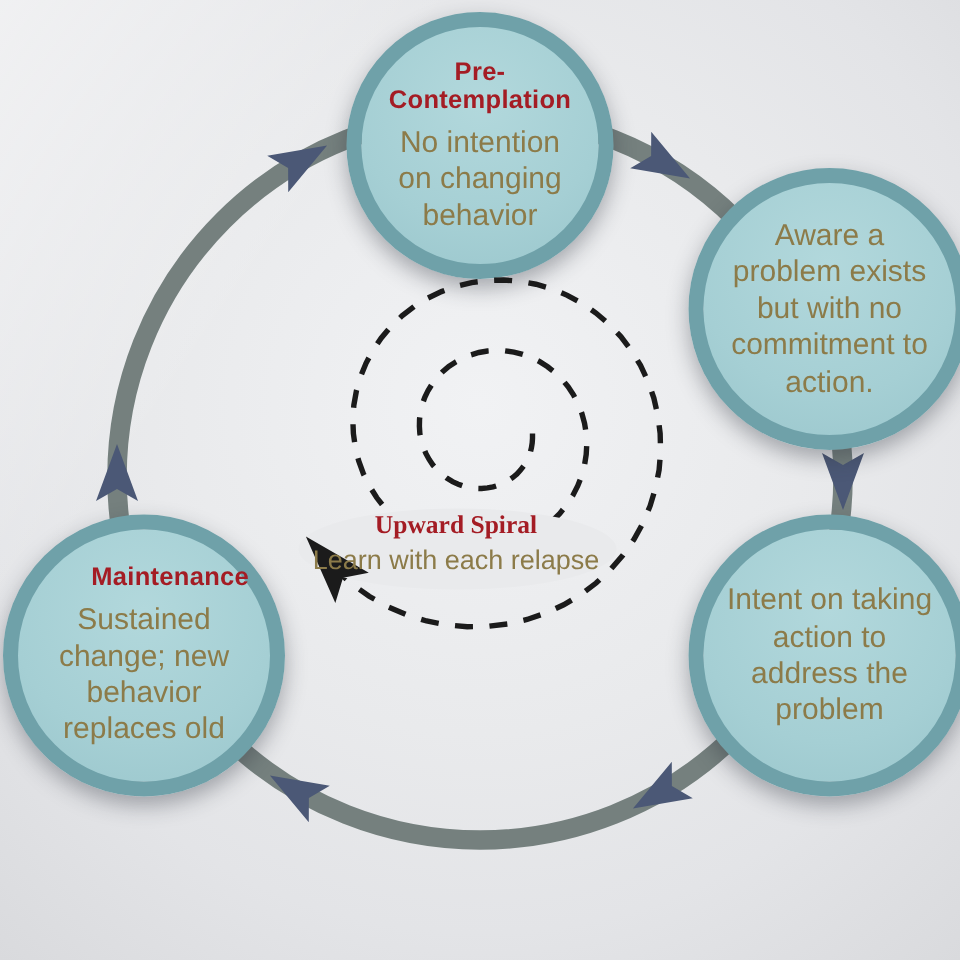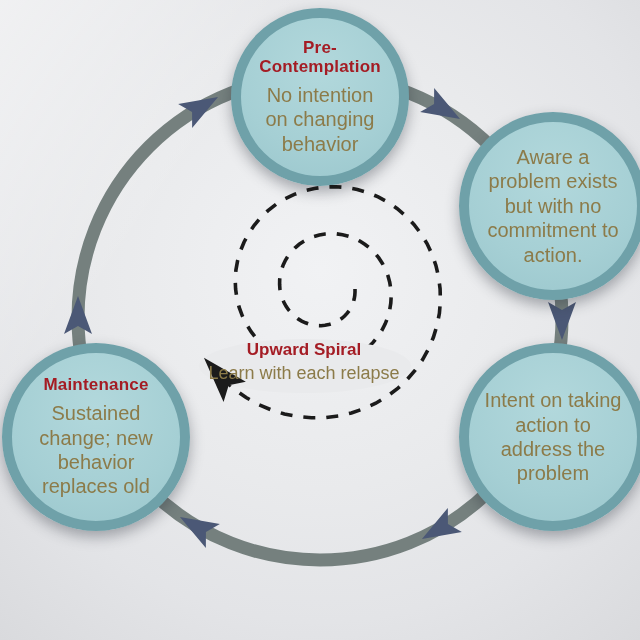--- a/index.html
+++ b/index.html
@@ -25,26 +25,26 @@
     color:var(--heading);font-weight:bold;font-size:17px;line-height:1.12;
     letter-spacing:.2px;margin:0 0 7px 0;max-width:150px;
   }
   .stage-desc{
     color:var(--body-text);font-size:20px;line-height:1.22;margin:0;max-width:160px;
   }
   .c-pre {left:231px;top:8px;  width:178px;height:178px;}
   .c-con {left:459px;top:112px;width:188px;height:188px;}
   .c-prep{left:459px;top:343px;width:188px;height:188px;}
   .c-act {left:229px;top:455px;width:182px;height:182px;}
-  .c-main{left:2px;  top:343px;width:188px;height:188px;}
+  .c-main{left:2px;  top:343px;width:188px;height:188px;align-items:flex-end;}
   .c-rel {left:13px; top:108px;width:188px;height:188px;}
   #center-label{
     position:absolute;z-index:4;left:154px;top:340px;width:300px;text-align:center;
   }
-  #center-title{color:var(--heading);font-weight:bold;font-size:17px;margin:0 0 3px 0;}
+  #center-title{color:var(--heading);font-weight:bold;font-size:17px;margin:0 0 3px 0;font-family:Liberation Serif, serif;}
   #center-subtitle{color:var(--body-text);font-size:18px;margin:0;}
 </style>
 </head>
 <body>
 
 <div id="stage" style="--heading: #a41c24; --body-text: #8c7b49; --circle-fill: #a5cfd4; --circle-fill-light: #b2d8dc; --circle-fill-dark: #9ac6cc; --circle-border: #6fa1a9;">
 
   <svg id="ring-layer" width="640" height="640" viewBox="0 0 640 640">
     <circle cx="320" cy="318" r="242" fill="none" stroke-width="13" stroke="#75807e"></circle>
     <g transform="translate(441,108) rotate(30)">

